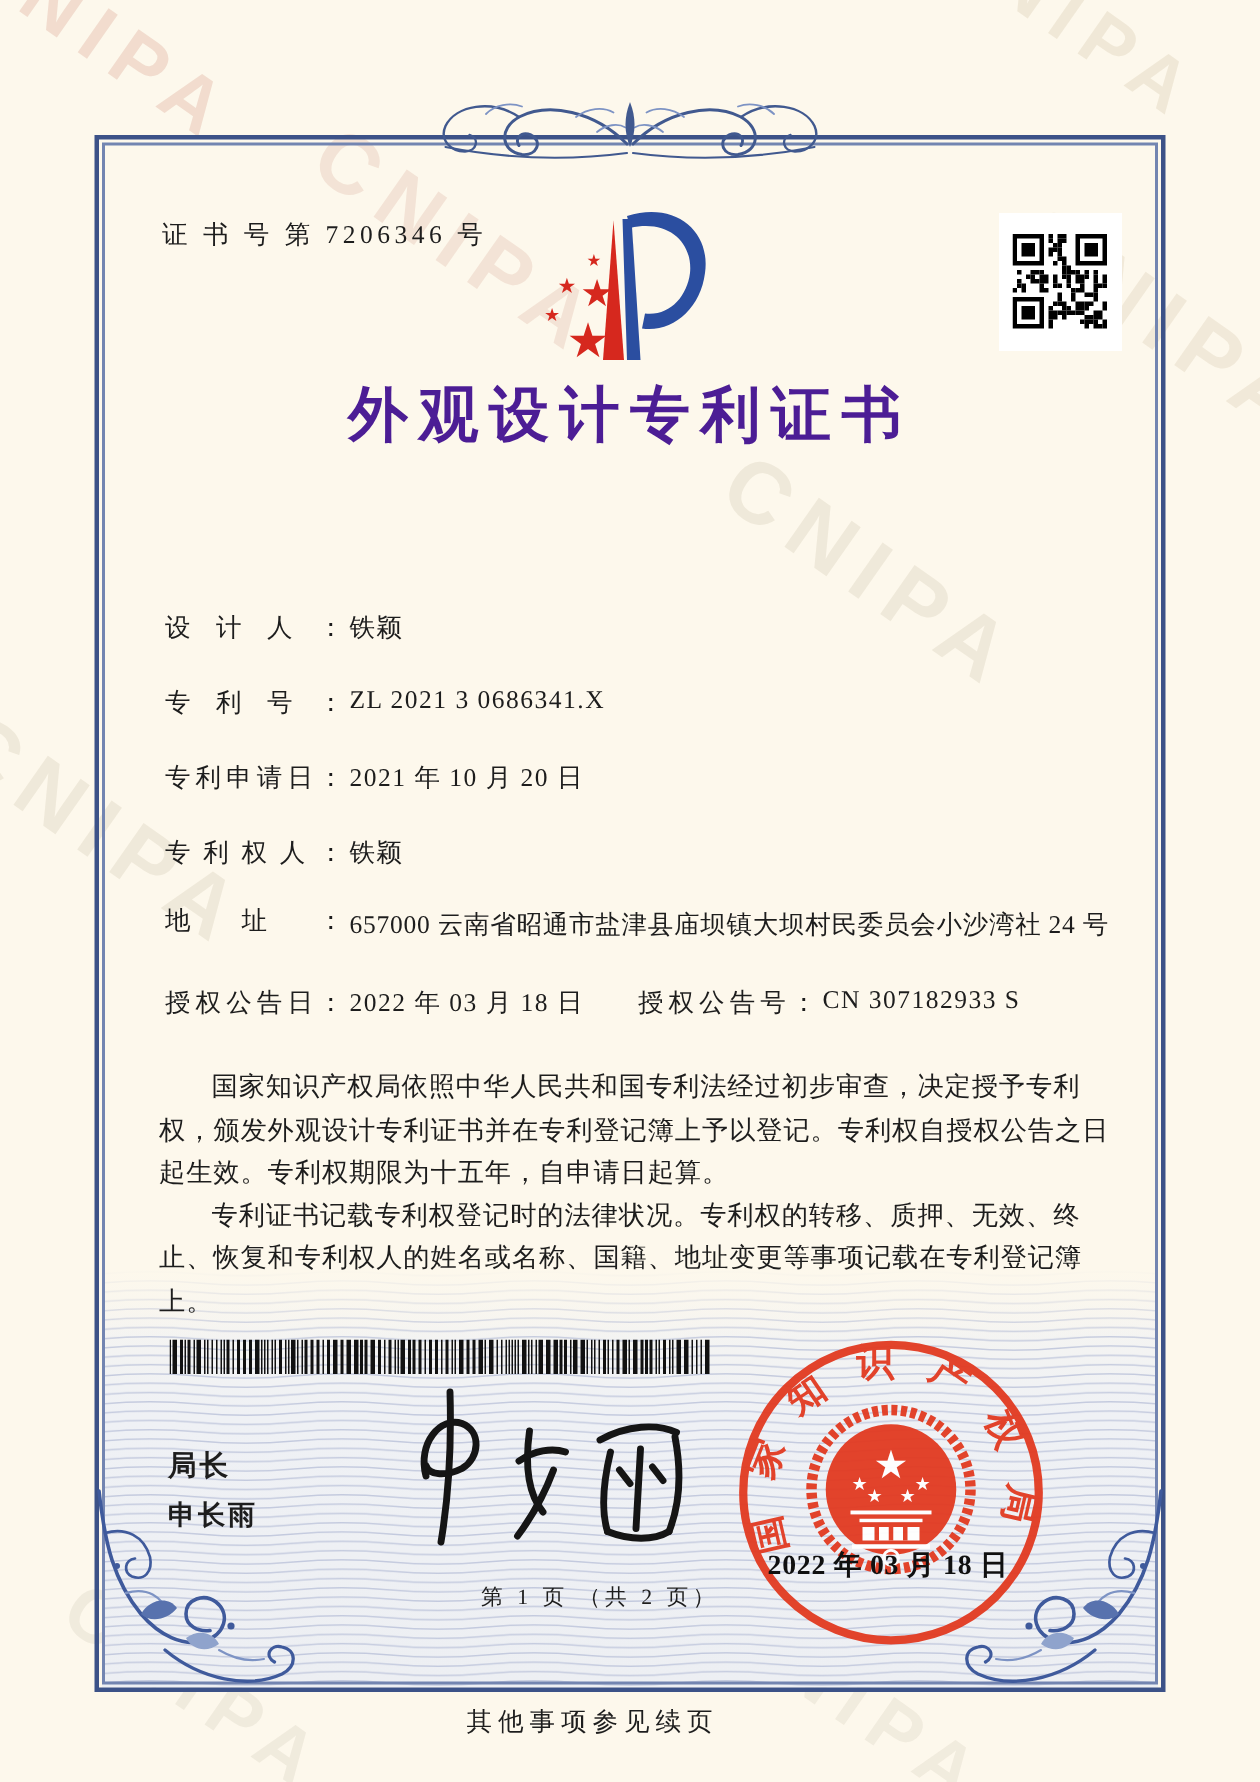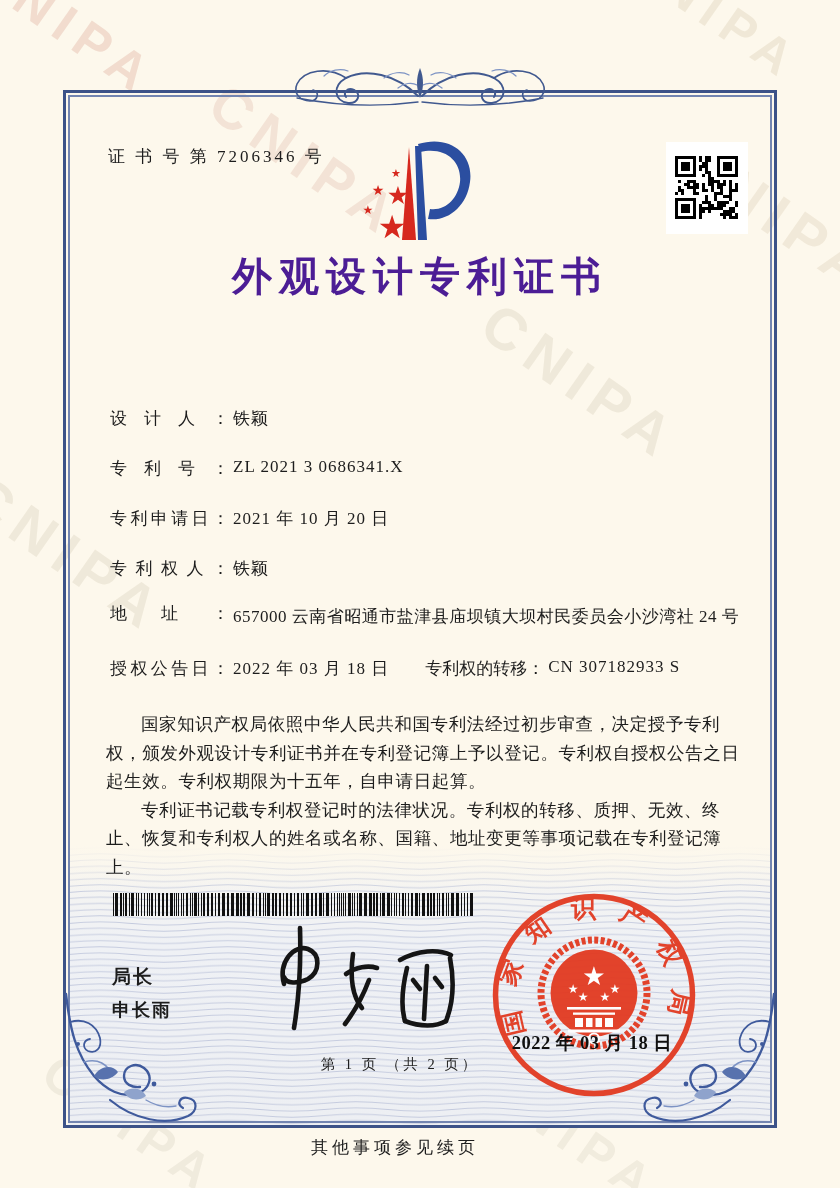--- a/index.html
+++ b/index.html
@@ -284,21 +284,21 @@
   <div class="frow" style="top:507px;">
     <span class="flabel">专利申请日：</span><span class="fvalue">2021 年 10 月 20 日</span>
   </div>
   <div class="frow" style="top:557px;">
     <span class="flabel">专利权人：</span><span class="fvalue">铁颖</span>
   </div>
   <div class="frow" style="top:602px;">
     <span class="flabel">地址：</span><span class="fvalue wrap">657000 云南省昭通市盐津县庙坝镇大坝村民委员会小沙湾社 24 号</span>
   </div>
   <div class="frow" style="top:657px;">
-    <span class="flabel">授权公告日：</span><span class="fvalue">2022 年 03 月 18 日</span><span class="flabel second">专利权的转移：</span><span class="fvalue">CN 307182933 S</span>
+    <span class="flabel">授权公告日：</span><span class="fvalue">2022 年 03 月 18 日</span><span class="flabel second">授权公告号：</span><span class="fvalue">CN 307182933 S</span>
   </div>
 
   <div class="body-text">
     <p>国家知识产权局依照中华人民共和国专利法经过初步审查，决定授予专利权，颁发外观设计专利证书并在专利登记簿上予以登记。专利权自授权公告之日起生效。专利权期限为十五年，自申请日起算。</p>
     <p>专利证书记载专利权登记时的法律状况。专利权的转移、质押、无效、终止、恢复和专利权人的姓名或名称、国籍、地址变更等事项记载在专利登记簿上。</p>
   </div>
 
   <div class="barcode">
     <svg id="bcsvg" width="366" height="23" xmlns="http://www.w3.org/2000/svg">
         <rect x="0" y="0" width="1" height="23" fill="#111"></rect>

